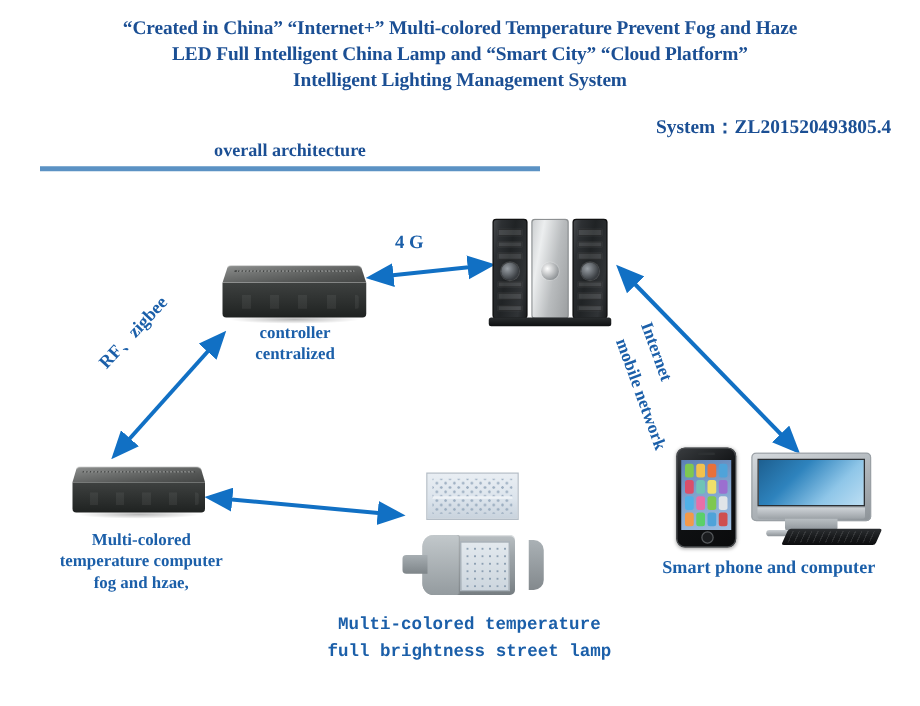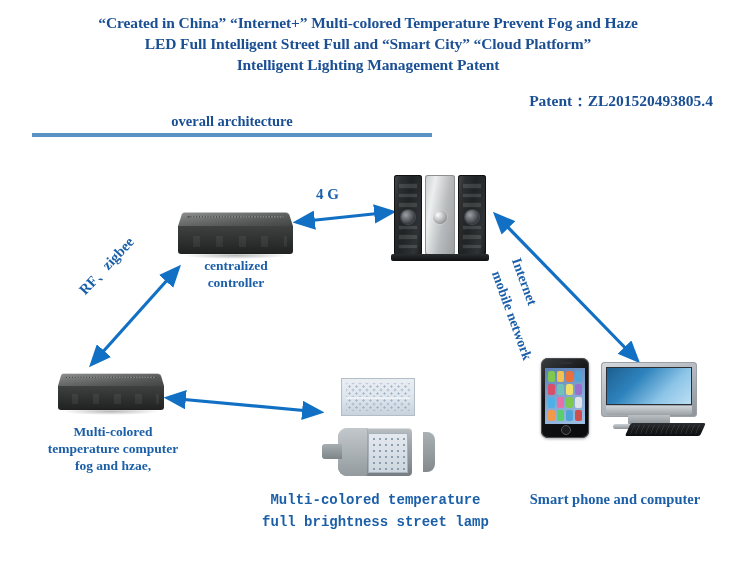--- a/index.html
+++ b/index.html
@@ -301,25 +301,25 @@
       rgba(255,255,255,0.10) 0 1px, transparent 1px 5px);
   }
 </style>
 </head>
 <body>
 
 <div class="canvas">
 
   <div class="title">
     <span class="ln">“Created in China” “Internet+” Multi-colored Temperature Prevent Fog and Haze</span>
-    <span class="ln">LED Full Intelligent Street Full and “Smart City” “Cloud Platform”</span>
-    <span class="ln">Intelligent Lighting Management Patent</span>
-  </div>
-
-  <div class="patent">Patent：ZL201520493805.4</div>
+    <span class="ln">LED Full Intelligent China Lamp and “Smart City” “Cloud Platform”</span>
+    <span class="ln">Intelligent Lighting Management System</span>
+  </div>
+
+  <div class="patent">System：ZL201520493805.4</div>
 
   <div class="arch-label">overall architecture</div>
   <div class="arch-rule"></div>
 
   <svg class="arrows" viewBox="0 0 736 565">
     <defs>
       <marker id="ah" markerWidth="7" markerHeight="7" refX="5.6" refY="3" orient="auto">
         <path d="M0,0 L7,3 L0,6 z" fill="#1170c4"></path>
       </marker>
       <marker id="ah-start" markerWidth="7" markerHeight="7" refX="1.4" refY="3" orient="auto">
@@ -346,22 +346,22 @@
               font-weight:bold; font-size:14px; color:#1b5fa9; white-space:nowrap;">mobile network</div>
 
   <div class="ctrl-box" style="left:178px; top:206px; width:115px; height:48px;">
     <div class="ctrl-top">
       <div class="ctrl-vents"></div>
     </div>
     <div class="ctrl-front"></div>
     <div class="ctrl-shadow"></div>
   </div>
   <div class="caption" style="left:175px; top:257px; width:122px;">
+    <span class="ln">controller</span>
     <span class="ln">centralized</span>
-    <span class="ln">controller</span>
   </div>
 
   <div class="servers" style="left:394px; top:175px; width:92px; height:80px;">
     <div class="tower dark" style="left:0; width:28px;">
       <div class="bay" style="top:10%"></div>
         <div class="bay" style="top:22%"></div>
       <div class="bay" style="top:34%"></div>
         <div class="bay" style="top:62%"></div>
       <div class="bay" style="top:74%"></div>
         <div class="bay" style="top:86%"></div>
@@ -410,21 +410,21 @@
   <div class="computer" style="left:601px; top:362px; width:96px; height:74px;">
     <div class="pc-bezel">
       <div class="pc-screen"></div>
       <div class="pc-chin"></div>
     </div>
     <div class="pc-stand"></div>
     <div class="pc-foot"></div>
     <div class="keyboard"></div>
   </div>
 
-  <div class="caption" style="left:500px; top:446px; width:230px; font-size:14.5px;margin-top:45px;">
+  <div class="caption" style="left:500px; top:446px; width:230px; font-size:14.5px;">
     <span class="ln">Smart phone and computer</span>
   </div>
 
   <div class="ctrl-box" style="left:58px; top:368px; width:106px; height:42px;">
     <div class="ctrl-top">
       <div class="ctrl-vents"></div>
     </div>
     <div class="ctrl-front"></div>
     <div class="ctrl-shadow"></div>
   </div>

